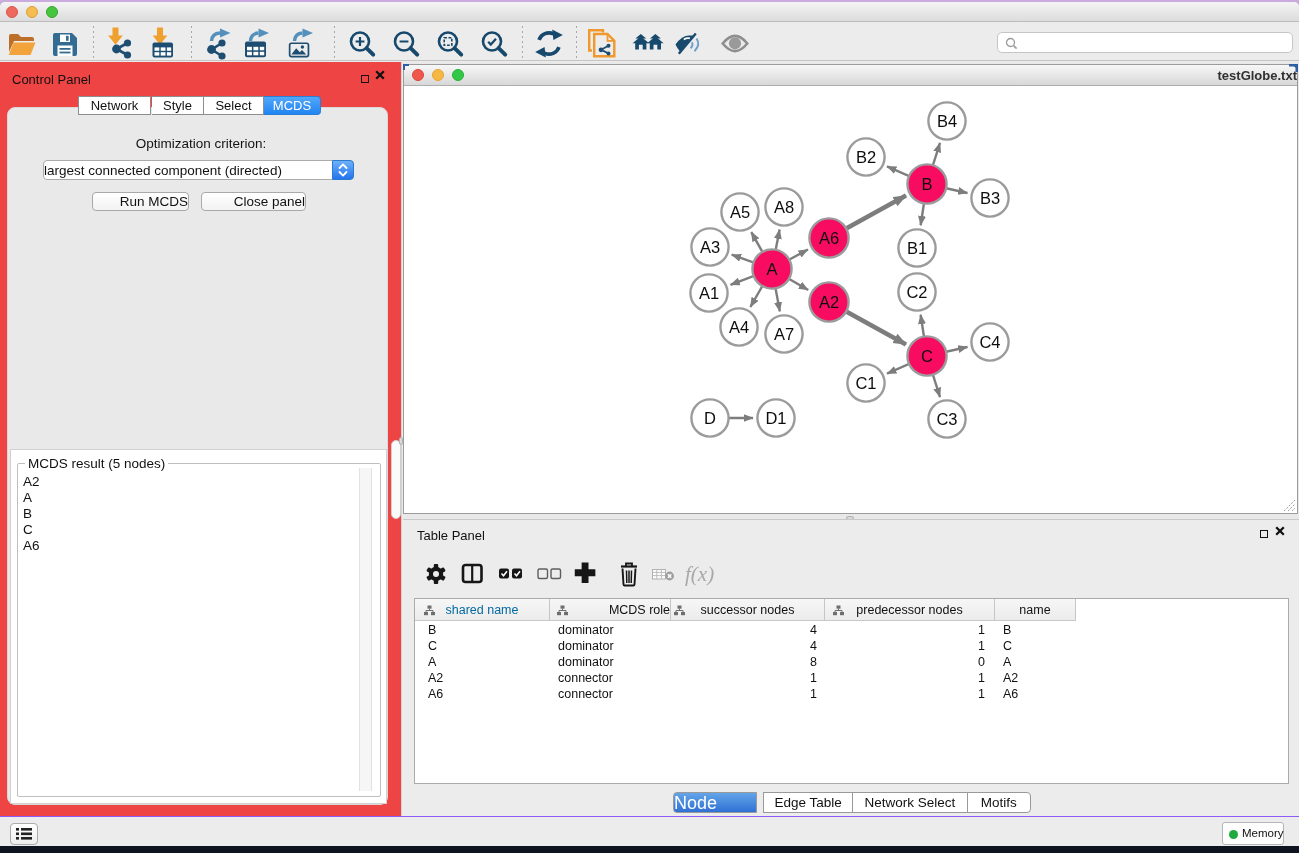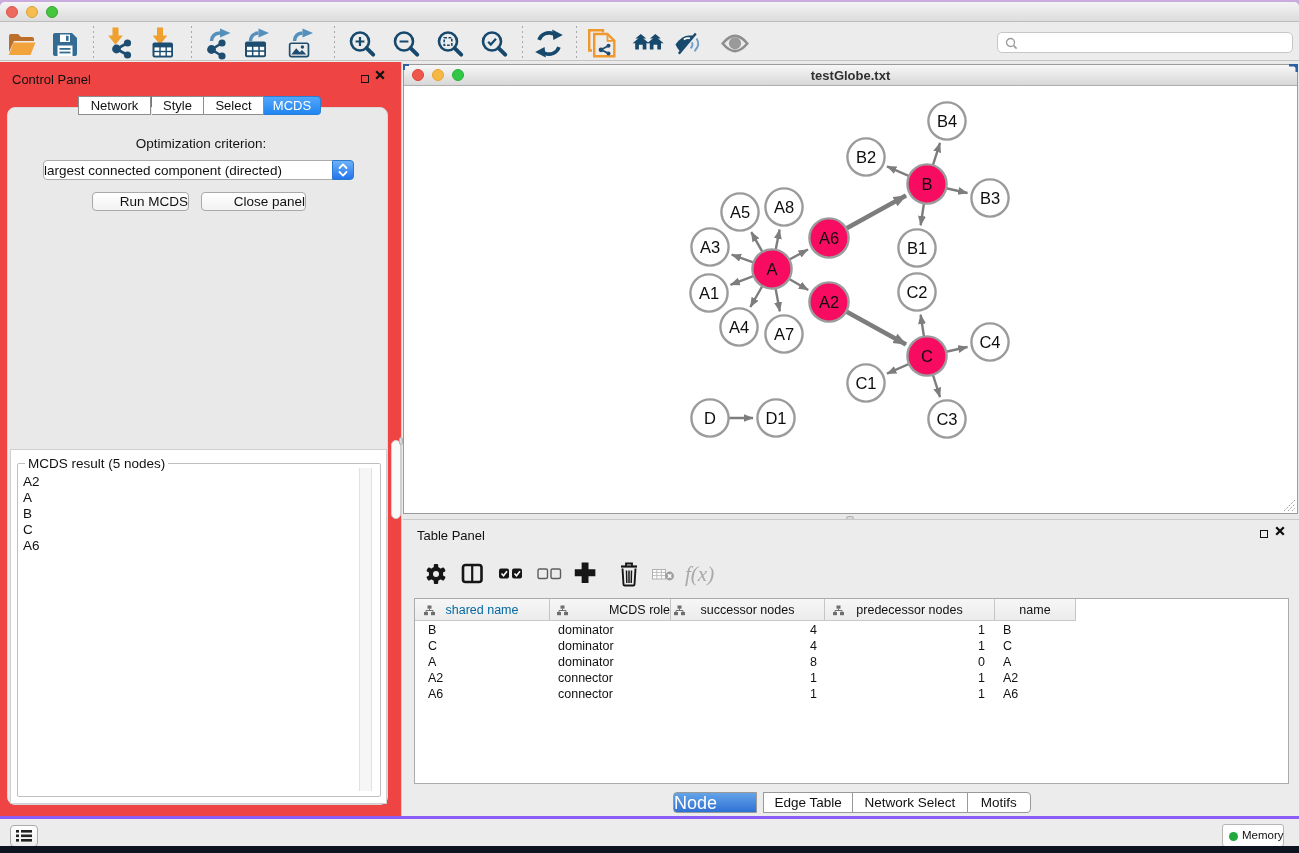--- a/index.html
+++ b/index.html
@@ -35,21 +35,21 @@
 #legend{position:absolute;left:7px;top:-8px;background:#fff;padding:0 3px;font-size:13.5px;color:#111}
 #mcdslist{position:absolute;left:5px;top:10px;font-size:13.5px;color:#111;line-height:16px}
 #cpscroll{position:absolute;left:391px;top:378px;width:10px;height:79px;background:#fafafa;border:1px solid #cfcfcf;border-radius:5px}
 
 #mdi{position:absolute;left:403px;top:60px;width:896px;height:754px;background:#e9e9e9}
 #netwin{position:absolute;left:0;top:2px;width:895px;height:450px;background:#fff;border:1px solid #9b9b9b}
 #nettitle{position:absolute;left:0;top:0;width:100%;height:21px;background:linear-gradient(#f7f7f7,#d8d8d8);border-bottom:1px solid #aeaeae}
 #nettitle .t1{left:8px;top:4px;background:#f0574c;border:.5px solid #e14138}
 #nettitle .t2{left:28px;top:4px;background:#f6b844;border:.5px solid #eaa32f}
 #nettitle .t3{left:48px;top:4px;background:#33c748;border:.5px solid #24b337}
-#nettext{position:absolute;left:0;top:3px;width:100%;text-align:center;font-size:13px;font-weight:bold;color:#303030}
+#nettext{position:absolute;left:0;top:3px;width:100%;text-align:right;font-size:13px;font-weight:bold;color:#303030}
 .grip{position:absolute;background:#d9d9d9;border:1px solid #b3b3b3;border-radius:2px}
 </style></head><body>
 <div style="position:absolute;left:0;top:0;width:1299px;height:8px;background:#c9abdd"></div>
 <div id="win">
  <div id="titlebar">
       <div class="tl t1"></div>
       <div class="tl t2"></div>
       <div class="tl t3"></div>
     </div>
  <div id="toolbar">
@@ -463,21 +463,21 @@
 <div style="position:absolute;left:410px;top:87px;width:160px;height:16px;font-size:12.5px;line-height:16px;color:#111;text-align:right">1</div>
 <div style="position:absolute;left:588px;top:87px;width:70px;height:16px;font-size:12.5px;line-height:16px;color:#111">A6</div>
 </div>
 <div style="position:absolute;left:270px;top:272px;width:84px;height:21px;background:linear-gradient(#64a4e8,#2e71d4);color:#fff;border:1px solid #999;border-radius:4px 0 0 4px;font-size:18px;text-align:left;line-height:20px">Node Table</div>
 <div style="position:absolute;left:360px;top:272px;width:90.2px;height:21px;background:#fff;color:#111;border:1px solid #999;border-radius:0;font-size:13.5px;text-align:center;line-height:20px">Edge Table</div>
 <div style="position:absolute;left:449.2px;top:272px;width:115.4px;height:21px;background:#fff;color:#111;border:1px solid #999;border-radius:0;font-size:13.5px;text-align:center;line-height:20px">Network Select</div>
 <div style="position:absolute;left:563.6px;top:272px;width:64.5px;height:21px;background:#fff;color:#111;border:1px solid #999;border-radius:0 4px 4px 0;font-size:13.5px;text-align:center;line-height:20px">Motifs</div>
   </div>
  </div>
 
- <div id="statusbar" style="position:absolute;left:0;top:814px;width:1299px;height:30px;background:#ececec;border-top:3px solid #8b5cf6">
+ <div id="statusbar" style="position:absolute;left:0;top:814px;width:1299px;height:30px;background:#ececec;border-top:1px solid #8b5cf6">
   <div style="position:absolute;left:10px;top:6px;width:28px;height:22px;background:linear-gradient(#fff,#ededed);border:1px solid #ababab;border-radius:4px">
    <svg width="16" height="14" style="position:absolute;left:5px;top:3px">
           <g fill="#222">
             <rect x="0" y="1" width="3" height="2.6"></rect>
             <rect x="5" y="1" width="11" height="2.6"></rect>
             <rect x="0" y="5.5" width="3" height="2.6"></rect>
             <rect x="5" y="5.5" width="11" height="2.6"></rect>
             <rect x="0" y="10" width="3" height="2.6"></rect>
             <rect x="5" y="10" width="11" height="2.6"></rect>
           </g>

